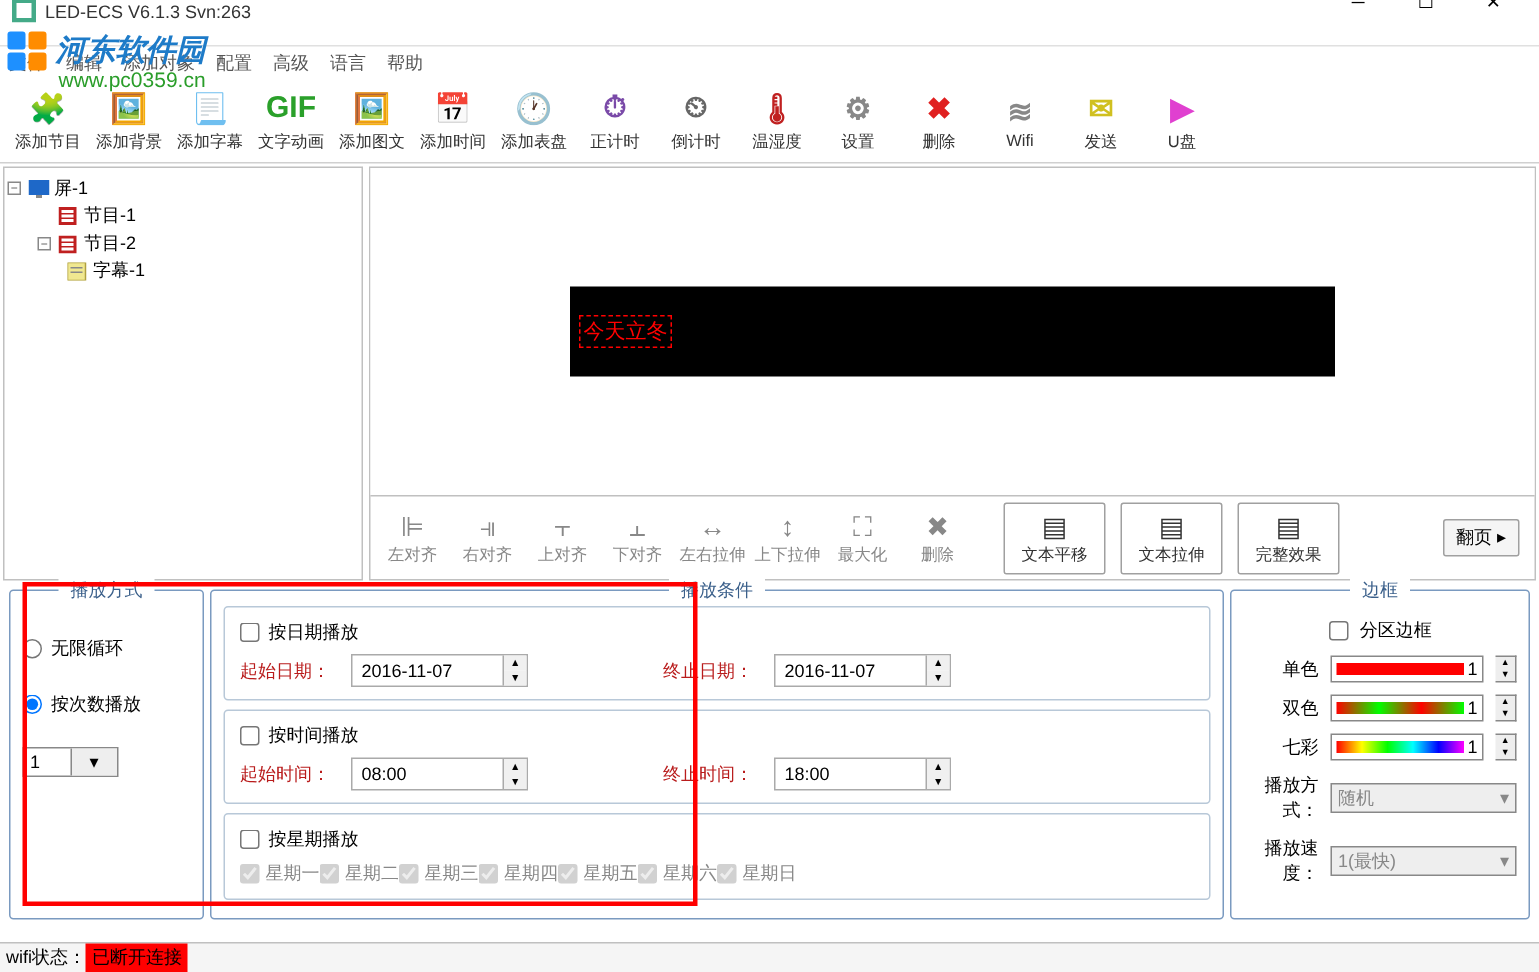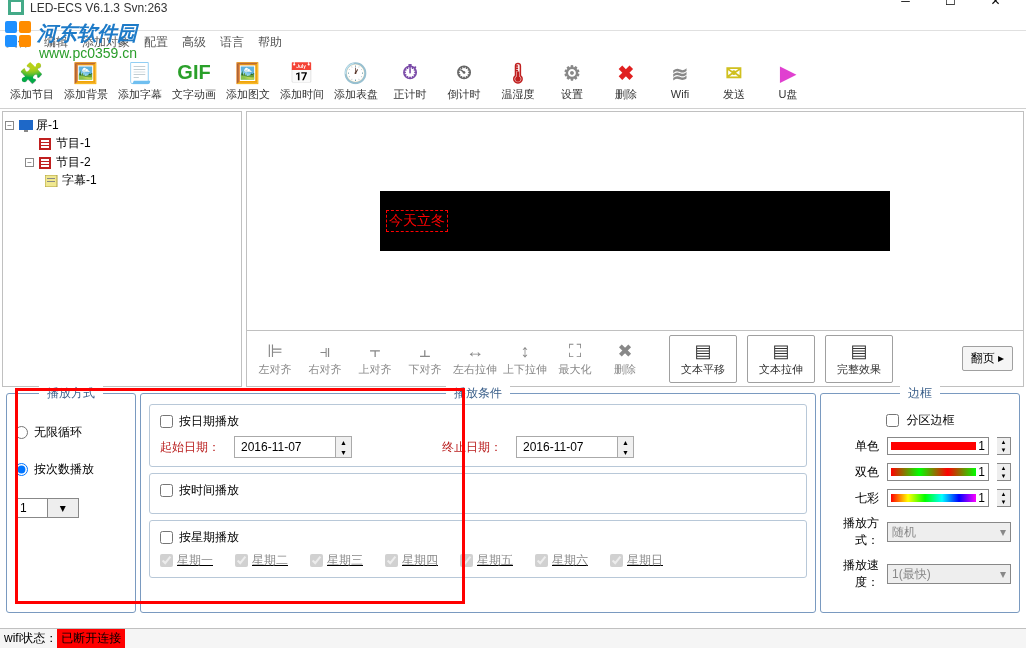--- a/index.html
+++ b/index.html
@@ -65,21 +65,21 @@
 .numsel .dd { width: 16px; border-left: 1px solid #888; height: 100%; display:flex; align-items:center; justify-content:center; background:#eee; }
 
 .grp { border: 1px solid #b8c8d8; border-radius: 3px; padding: 8px 10px; margin-bottom: 6px; }
 .grp .hdr { display: flex; align-items: center; gap: 6px; margin-bottom: 6px; }
 .grp .row { display: flex; align-items: center; gap: 10px; }
 .grp .lbl { color: #b91c1c; width: 64px; }
 .dateinp { display: flex; align-items: center; border: 1px solid #aaa; height: 22px; }
 .dateinp .val { padding: 0 6px; width: 100px; }
 .dateinp .spin { width: 16px; height: 100%; border-left: 1px solid #aaa; display: flex; flex-direction: column; }
 .dateinp .spin span { flex: 1; display: flex; align-items: center; justify-content: center; font-size: 7px; background: #f0f0f0; }
-.wdrow { display: flex; gap: 22px; flex-wrap: wrap; margin-top: 4px; text-decoration: underline; }
+.wdrow { display: flex; flex-wrap: wrap; margin-top: 4px; }
 .wdrow label { display: flex; align-items: center; gap: 4px; color: #888; }
 
 .redbox { position: absolute; border: 3px solid #ff0000; pointer-events: none; }
 
 .brow { display: flex; align-items: center; gap: 8px; margin: 8px 0; }
 .brow .bl { width: 50px; text-align: right; }
 .colorstrip { flex: 1; height: 18px; border: 1px solid #888; display: flex; align-items: center; padding: 0 3px; gap:2px; }
 .colorstrip .bar { flex: 1; height: 8px; }
 .stripspin { width: 14px; height: 18px; border: 1px solid #888; border-left: none; display: flex; flex-direction: column; }
 .stripspin span { flex:1; display:flex; align-items:center; justify-content:center; font-size:6px; background:#eee; }
@@ -346,20 +346,39 @@
             </span>
           </div>
       </div>
     </div>
 
     <div class="grp">
       <div class="hdr">
           <input type="checkbox" style="">
           <span>按时间播放</span>
         </div>
+      <div class="row">
+        <span class="lbl">起始时间：</span>
+        <div class="dateinp">
+            <span class="val">08:00</span>
+            <span class="spin">
+              <span>▲</span>
+              <span>▼</span>
+            </span>
+          </div>
+        <span style="width:70px"></span>
+        <span class="lbl">终止时间：</span>
+        <div class="dateinp">
+            <span class="val">18:00</span>
+            <span class="spin">
+              <span>▲</span>
+              <span>▼</span>
+            </span>
+          </div>
+      </div>
     </div>
 
     <div class="grp">
       <div class="hdr">
           <input type="checkbox" style="">
           <span>按星期播放</span>
         </div>
       <div class="wdrow" id="wdrow">
           <label><input type="checkbox" checked="" disabled="" style=""> 星期一</label>
           <label><input type="checkbox" checked="" disabled="" style=""> 星期二</label>

